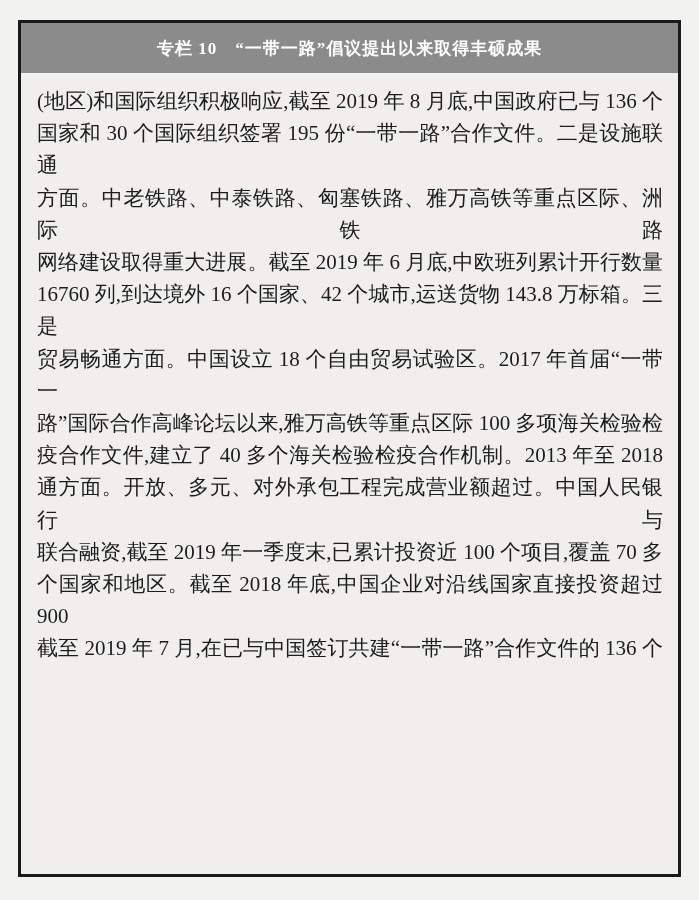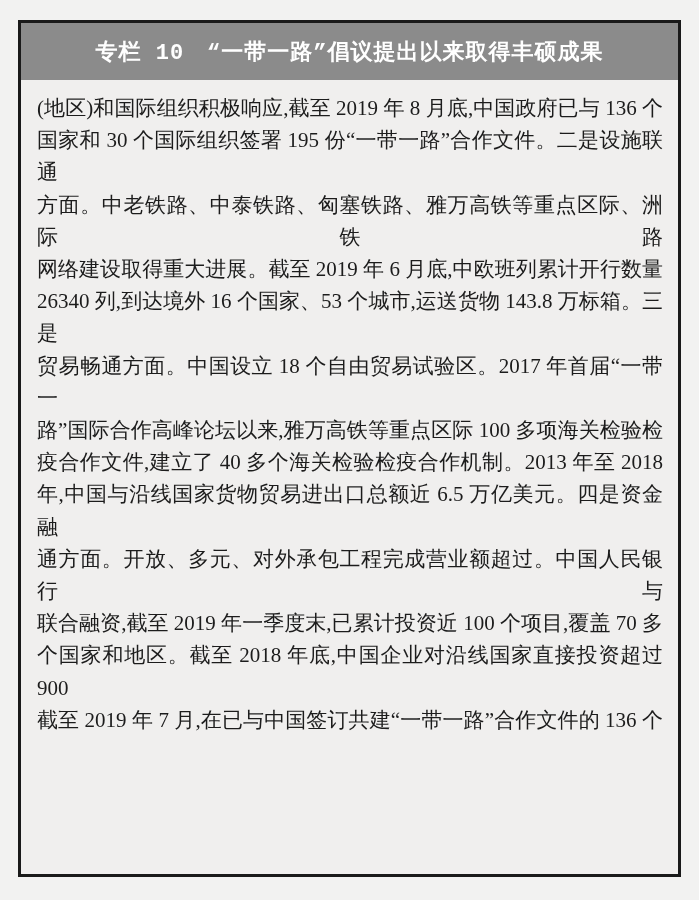--- a/index.html
+++ b/index.html
@@ -18,29 +18,29 @@
     position: absolute;
     left: 18px;
     top: 20px;
     width: 663px;
     height: 857px;
     border: 3px solid #1a1a1a;
     background: #f0efee;
     box-sizing: border-box;
   }
   .panel-header {
-    height: 57px;
+    height: 50px;
     background: #8b8b8b;
     color: #ffffff;
     display: flex;
     align-items: center;
     justify-content: center;
-    font-family: Liberation Mono, monospace;
+    font-family: Liberation Serif, serif;
     font-weight: bold;
-    font-size: 22px;
+    font-size: 17px;
     letter-spacing: 1px;
   }
   .panel-body {
     padding: 12px 15px 0 16px;
     color: #1c1c1c;
     font-size: 21px;
     line-height: 32.2px;
   }
   .text-line {
     text-align: justify;
@@ -52,23 +52,22 @@
 
 <div class="panel">
   <div class="panel-header">
     <span>专栏 10　“一带一路”倡议提出以来取得丰硕成果</span>
   </div>
   <div class="panel-body">
       <div class="text-line">(地区)和国际组织积极响应,截至 2019 年 8 月底,中国政府已与 136 个</div>
       <div class="text-line">国家和 30 个国际组织签署 195 份“一带一路”合作文件。二是设施联通</div>
       <div class="text-line">方面。中老铁路、中泰铁路、匈塞铁路、雅万高铁等重点区际、洲际铁路</div>
       <div class="text-line">网络建设取得重大进展。截至 2019 年 6 月底,中欧班列累计开行数量</div>
-      <div class="text-line">26340 列,到达境外 16 个国家、53 个城市,运送货物 143.8 万标箱。三是</div>
+      <div class="text-line">16760 列,到达境外 16 个国家、42 个城市,运送货物 143.8 万标箱。三是</div>
       <div class="text-line">贸易畅通方面。中国设立 18 个自由贸易试验区。2017 年首届“一带一</div>
       <div class="text-line">路”国际合作高峰论坛以来,雅万高铁等重点区际 100 多项海关检验检</div>
       <div class="text-line">疫合作文件,建立了 40 多个海关检验检疫合作机制。2013 年至 2018</div>
-      <div class="text-line">年,中国与沿线国家货物贸易进出口总额近 6.5 万亿美元。四是资金融</div>
       <div class="text-line">通方面。开放、多元、对外承包工程完成营业额超过。中国人民银行与</div>
       <div class="text-line">联合融资,截至 2019 年一季度末,已累计投资近 100 个项目,覆盖 70 多</div>
       <div class="text-line">个国家和地区。截至 2018 年底,中国企业对沿线国家直接投资超过 900</div>
       <div class="text-line">截至 2019 年 7 月,在已与中国签订共建“一带一路”合作文件的 136 个</div>
     </div>
 </div>
 
 </body></html>

